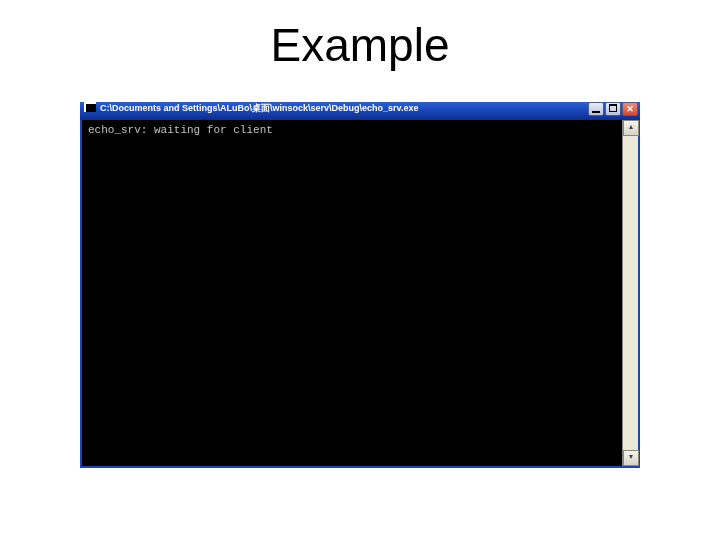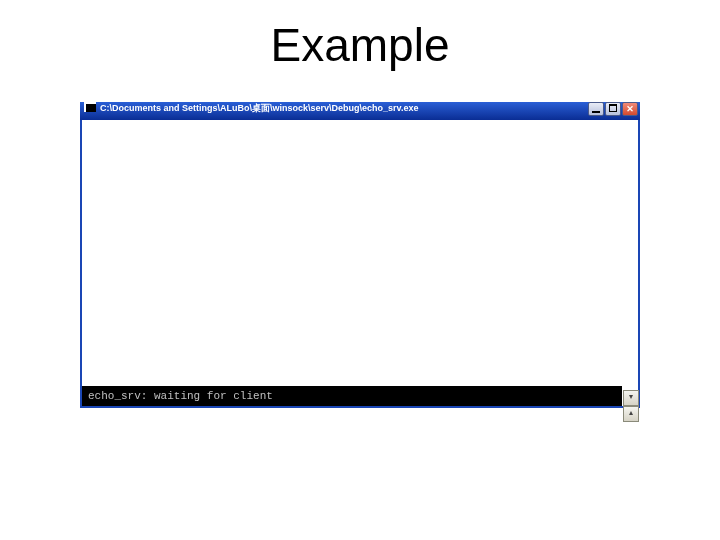--- a/index.html
+++ b/index.html
@@ -105,22 +105,21 @@
   }
   .tb-btn .x-glyph {
     display: block;
     line-height: 12px;
   }
   .cmd-body-wrap {
     display: flex;
     border-left: 2px solid #1a46b5;
     border-right: 2px solid #1a46b5;
     border-bottom: 2px solid #1a46b5;
-    height: 288px;
-    align-items: flex-end;
+    height: 348px;
   }
   .cmd-body {
     flex: 1 1 auto;
     background: #000;
     color: #c0c0c0;
     font-family: "Lucida Console", "Courier New", monospace;
     font-size: 11px;
     padding: 4px 6px;
     white-space: pre;
     position: relative;

